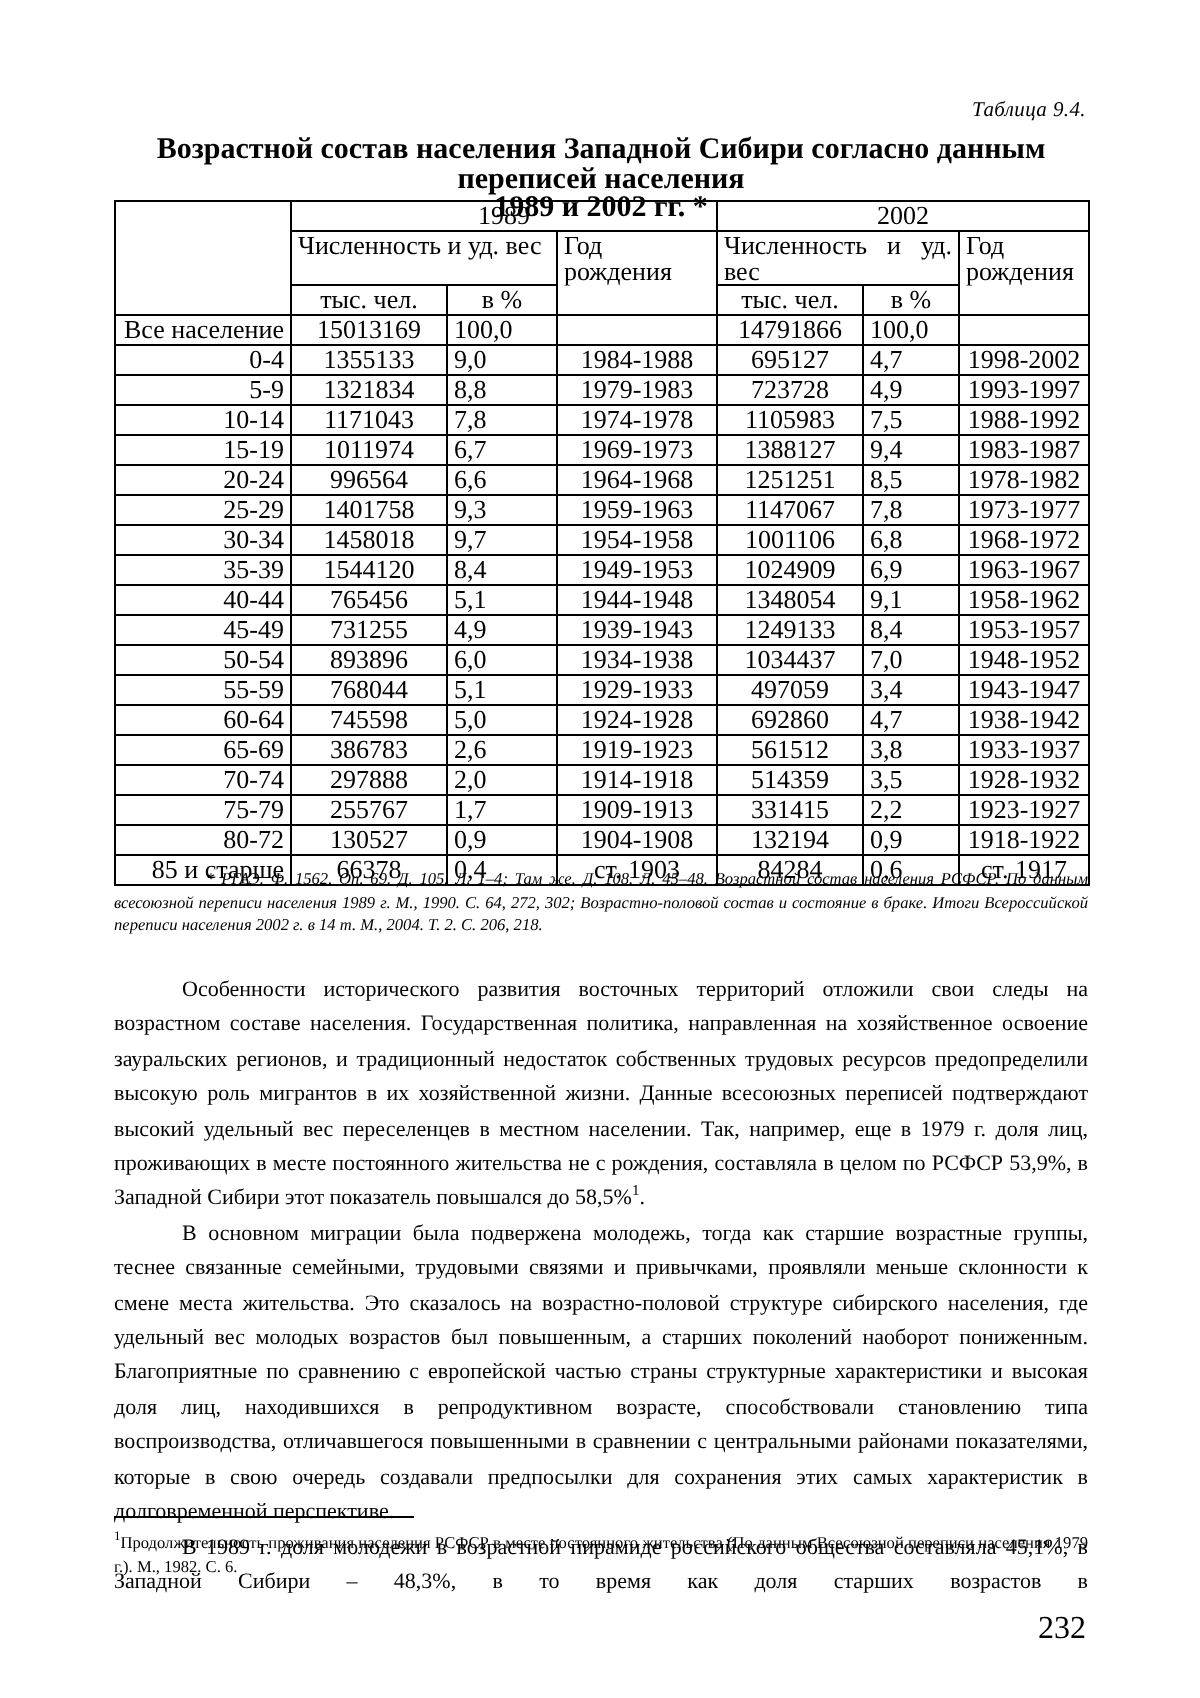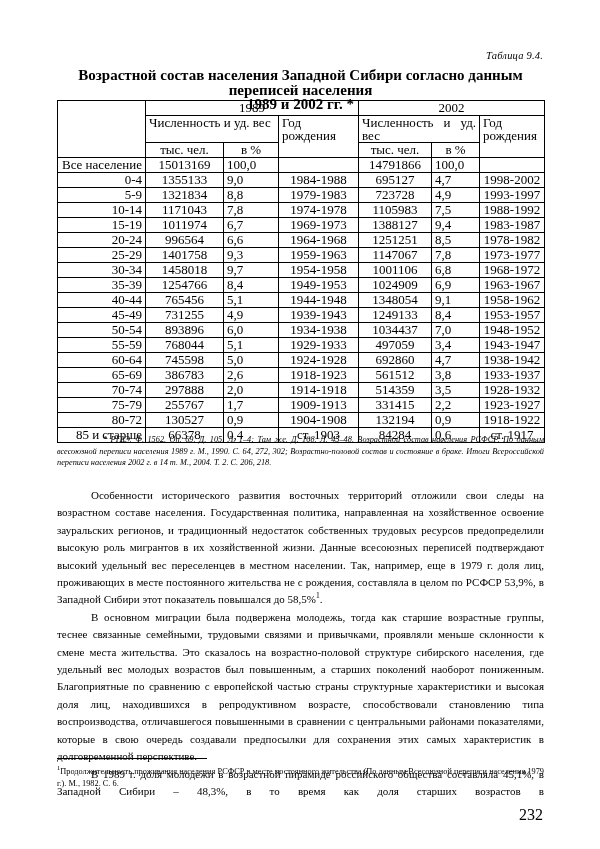--- a/index.html
+++ b/index.html
@@ -265,21 +265,21 @@
             <td class="age">30-34</td>
             <td class="numv">1458018</td>
             <td class="pctv">9,7</td>
             <td class="yobv">1954-1958</td>
             <td class="numv">1001106</td>
             <td class="pctv">6,8</td>
             <td class="yobv">1968-1972</td>
           </tr>
           <tr>
             <td class="age">35-39</td>
-            <td class="numv">1254766</td>
+            <td class="numv">1544120</td>
             <td class="pctv">8,4</td>
             <td class="yobv">1949-1953</td>
             <td class="numv">1024909</td>
             <td class="pctv">6,9</td>
             <td class="yobv">1963-1967</td>
           </tr>
           <tr>
             <td class="age">40-44</td>
             <td class="numv">765456</td>
             <td class="pctv">5,1</td>
@@ -321,21 +321,21 @@
             <td class="pctv">5,0</td>
             <td class="yobv">1924-1928</td>
             <td class="numv">692860</td>
             <td class="pctv">4,7</td>
             <td class="yobv">1938-1942</td>
           </tr>
           <tr>
             <td class="age">65-69</td>
             <td class="numv">386783</td>
             <td class="pctv">2,6</td>
-            <td class="yobv">1918-1923</td>
+            <td class="yobv">1919-1923</td>
             <td class="numv">561512</td>
             <td class="pctv">3,8</td>
             <td class="yobv">1933-1937</td>
           </tr>
           <tr>
             <td class="age">70-74</td>
             <td class="numv">297888</td>
             <td class="pctv">2,0</td>
             <td class="yobv">1914-1918</td>
             <td class="numv">514359</td>

